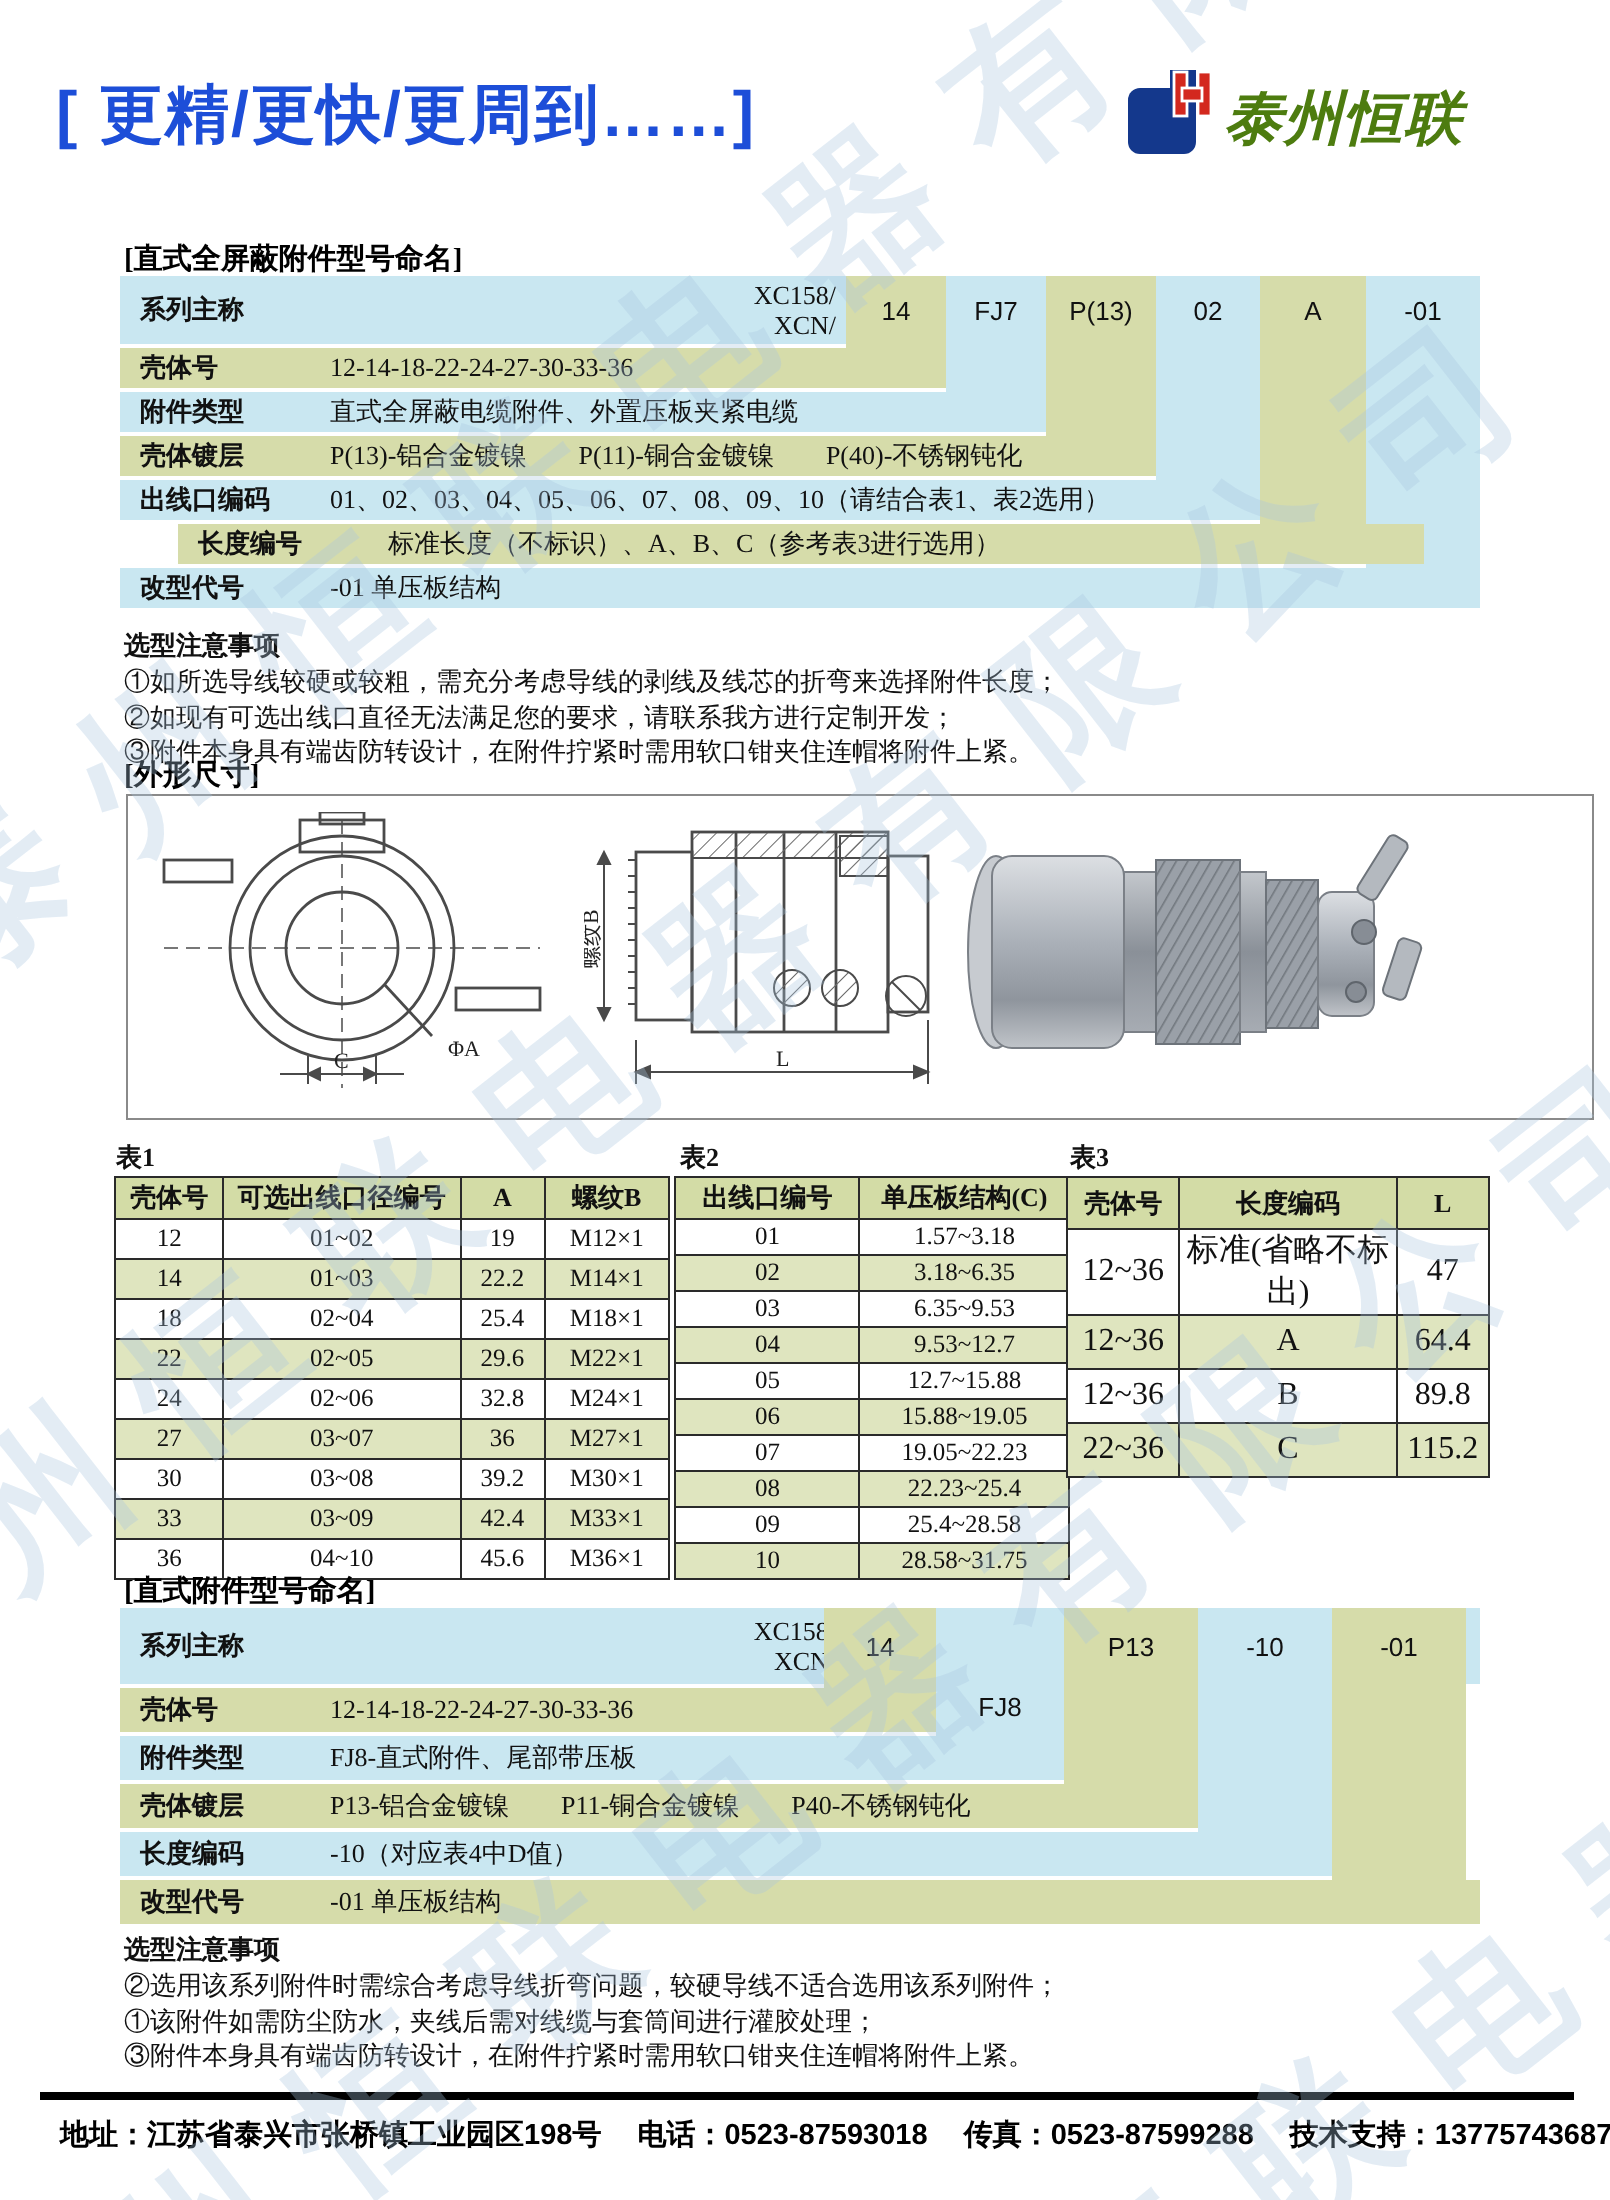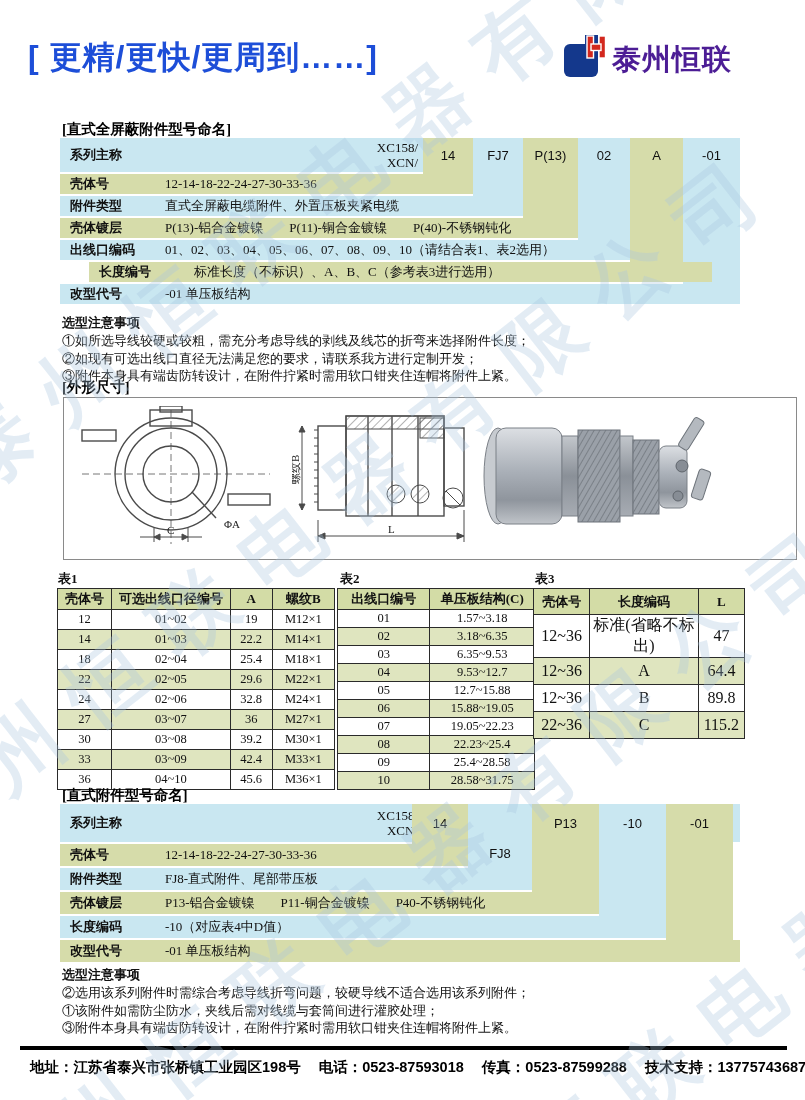--- a/index.html
+++ b/index.html
@@ -16,21 +16,21 @@
     font-weight:bold;font-size:80px;letter-spacing:30px;
     color:#a9c6e0;opacity:.32;transform-origin:0 0;transform:rotate(-38deg);
   }
   
   .slogan{
     left:28px;top:36px;font-family:"Liberation Sans","DejaVu Sans",sans-serif;
     font-weight:bold;font-size:32px;color:#1d4ed8;letter-spacing:1px;
   }
   .brand{
     left:612px;top:40px;font-family:"Liberation Sans","DejaVu Sans",sans-serif;
-    font-weight:bold;font-size:29px;color:#4c1d95;letter-spacing:1px;
+    font-weight:bold;font-size:29px;color:#4d7c0f;letter-spacing:1px;font-style:italic;
   }
   .logo-mark{left:563px;top:34px;width:46px;height:44px;}
   
   .sec-h{font-weight:bold;font-size:14.5px;color:#000;}
   
   .naming{position:absolute;width:680px;z-index:2;}
   .naming .nrow{position:absolute;left:0;}
   .naming .strip{position:absolute;top:0;}
   .b{background:#c9e7f1;}
   .g{background:#d6dcaa;}

